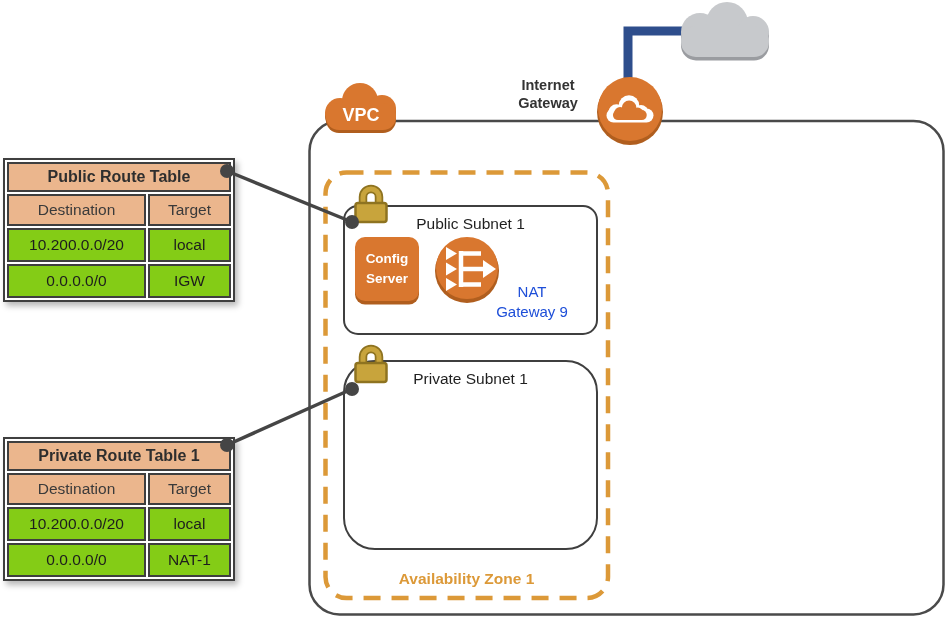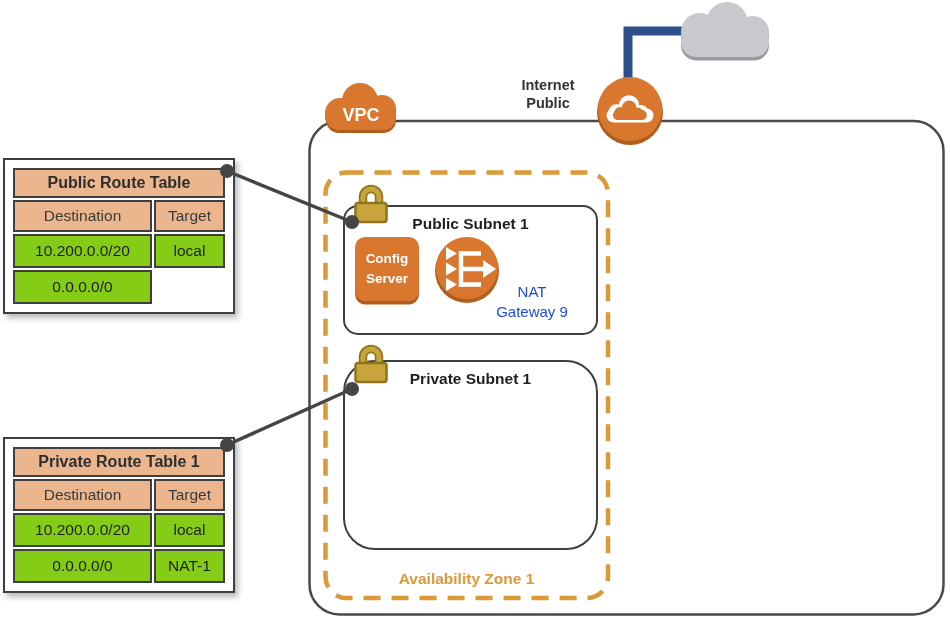--- a/index.html
+++ b/index.html
@@ -24,21 +24,21 @@
   svg.layer{position:absolute;left:0;top:0;width:950px;height:621px;pointer-events:none;}
   #bg{z-index:1;}
   #fg{z-index:6;}
 
   
   .subnet{
     position:absolute;background:#fff;border:2.5px solid var(--border-dark);
     border-radius:15px;z-index:3;box-sizing:border-box;
   }
   .subnet-label{
-    text-align:center;font-weight:bold;font-size:15.5px;margin-top:8px;color:#1f1f1f;
+    text-align:center;font-weight:normal;font-size:15.5px;margin-top:8px;color:#1f1f1f;
   }
 
   
   .config-server{
     position:absolute;left:355px;top:237px;width:64px;height:64px;z-index:4;
     background:var(--aws-orange);border-radius:10px;
     box-shadow:0 3.5px 0 var(--orange-shadow);
     color:#fff;font-weight:bold;font-size:13.5px;line-height:20px;
     display:flex;flex-direction:column;align-items:center;justify-content:center;
     text-align:center;
@@ -53,21 +53,21 @@
     font-weight:bold;font-size:14.5px;line-height:17.5px;text-align:center;color:#333;
   }
   .az-label{
     position:absolute;left:325px;top:570px;width:283px;z-index:4;
     font-weight:bold;font-size:15.5px;text-align:center;color:var(--az-orange);
   }
 
   
   .route-table{
     position:absolute;left:3px;width:232px;z-index:5;background:#fff;
-    border:2px solid var(--border-dark);padding:8px;box-sizing:border-box;
+    border:2px solid var(--border-dark);padding:2px;box-sizing:border-box;
     box-shadow:3px 4px 6px rgba(0,0,0,0.28);
   }
   .rt-title{
     border:2px solid var(--border-dark);background:var(--table-tan);
     font-weight:bold;font-size:16px;text-align:center;padding:4px 0;color:#2e2e2e;
     margin-bottom:2px;
   }
   .rt-grid{display:grid;grid-template-columns:139px 1fr;gap:2px;}
   .rt-cell{
     border:2px solid var(--border-dark);text-align:center;font-size:15.5px;
@@ -98,33 +98,34 @@
     <span>Server</span>
   </div>
 
   <div class="nat-label">
     <div>NAT</div>
     <div>Gateway 9</div>
   </div>
 
   <div class="igw-label">
     <div>Internet</div>
-    <div>Public</div>
+    <div>Gateway</div>
   </div>
 
   <div class="az-label">Availability Zone 1</div>
 
   <div class="route-table" style="top:158px;">
     <div class="rt-title">Public Route Table</div>
     <div class="rt-grid">
       <div class="rt-cell rt-head">Destination</div>
       <div class="rt-cell rt-head">Target</div>
       <div class="rt-cell">10.200.0.0/20</div>
       <div class="rt-cell">local</div>
       <div class="rt-cell">0.0.0.0/0</div>
+      <div class="rt-cell">IGW</div>
     </div>
   </div>
 
   <div class="route-table" style="top:437px;">
     <div class="rt-title">Private Route Table 1</div>
     <div class="rt-grid">
       <div class="rt-cell rt-head">Destination</div>
       <div class="rt-cell rt-head">Target</div>
       <div class="rt-cell">10.200.0.0/20</div>
       <div class="rt-cell">local</div>

